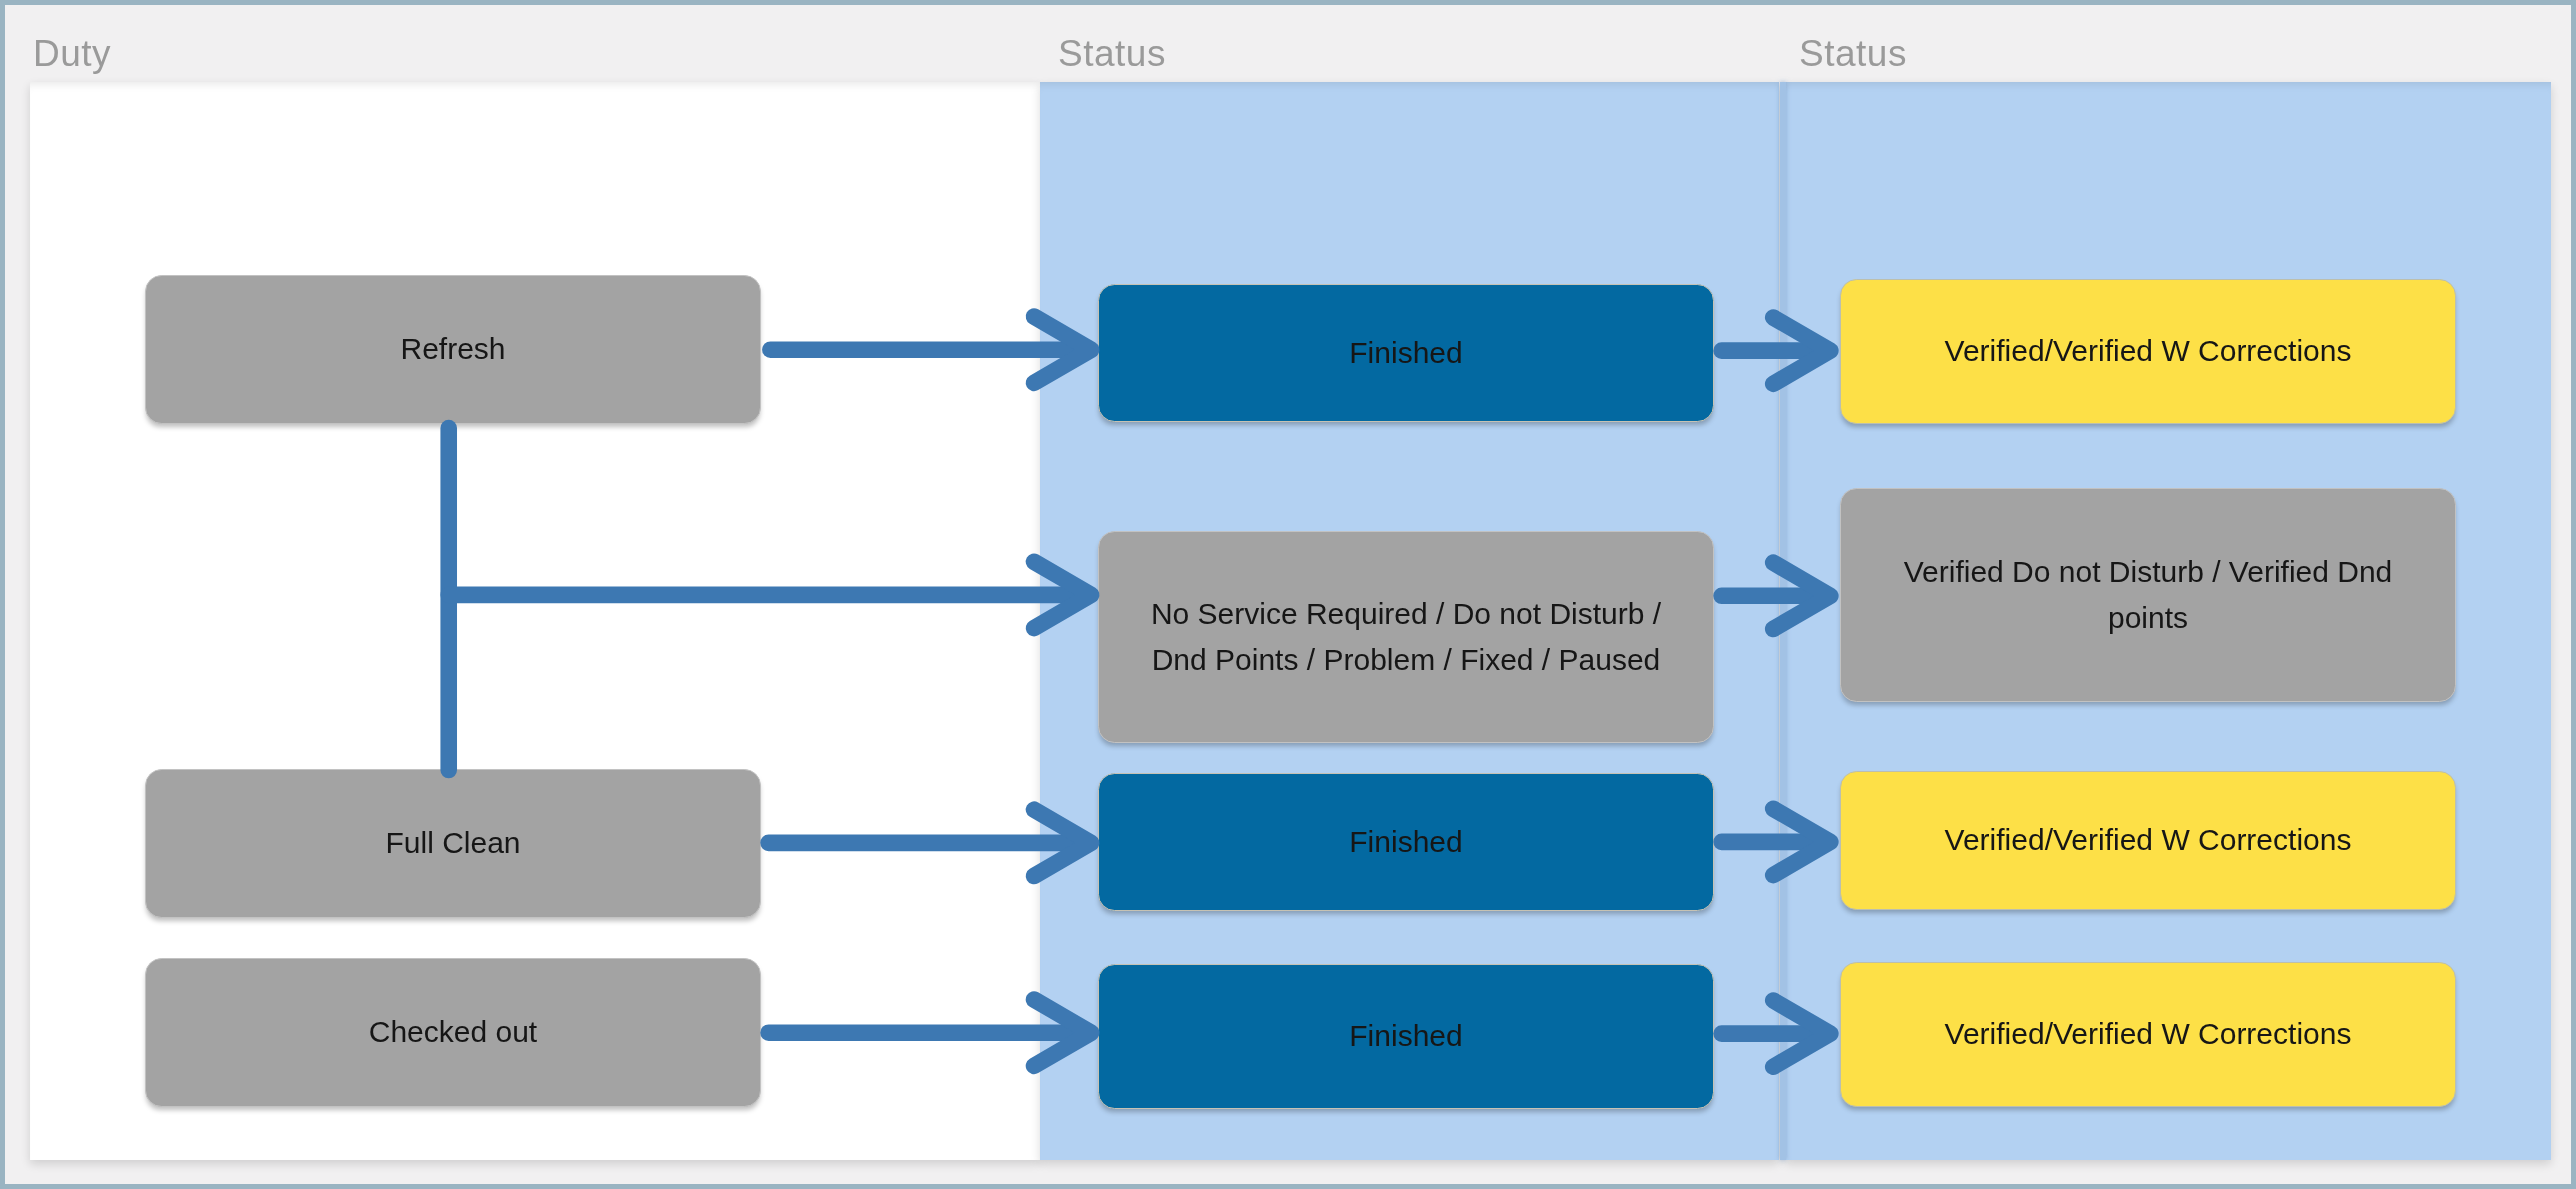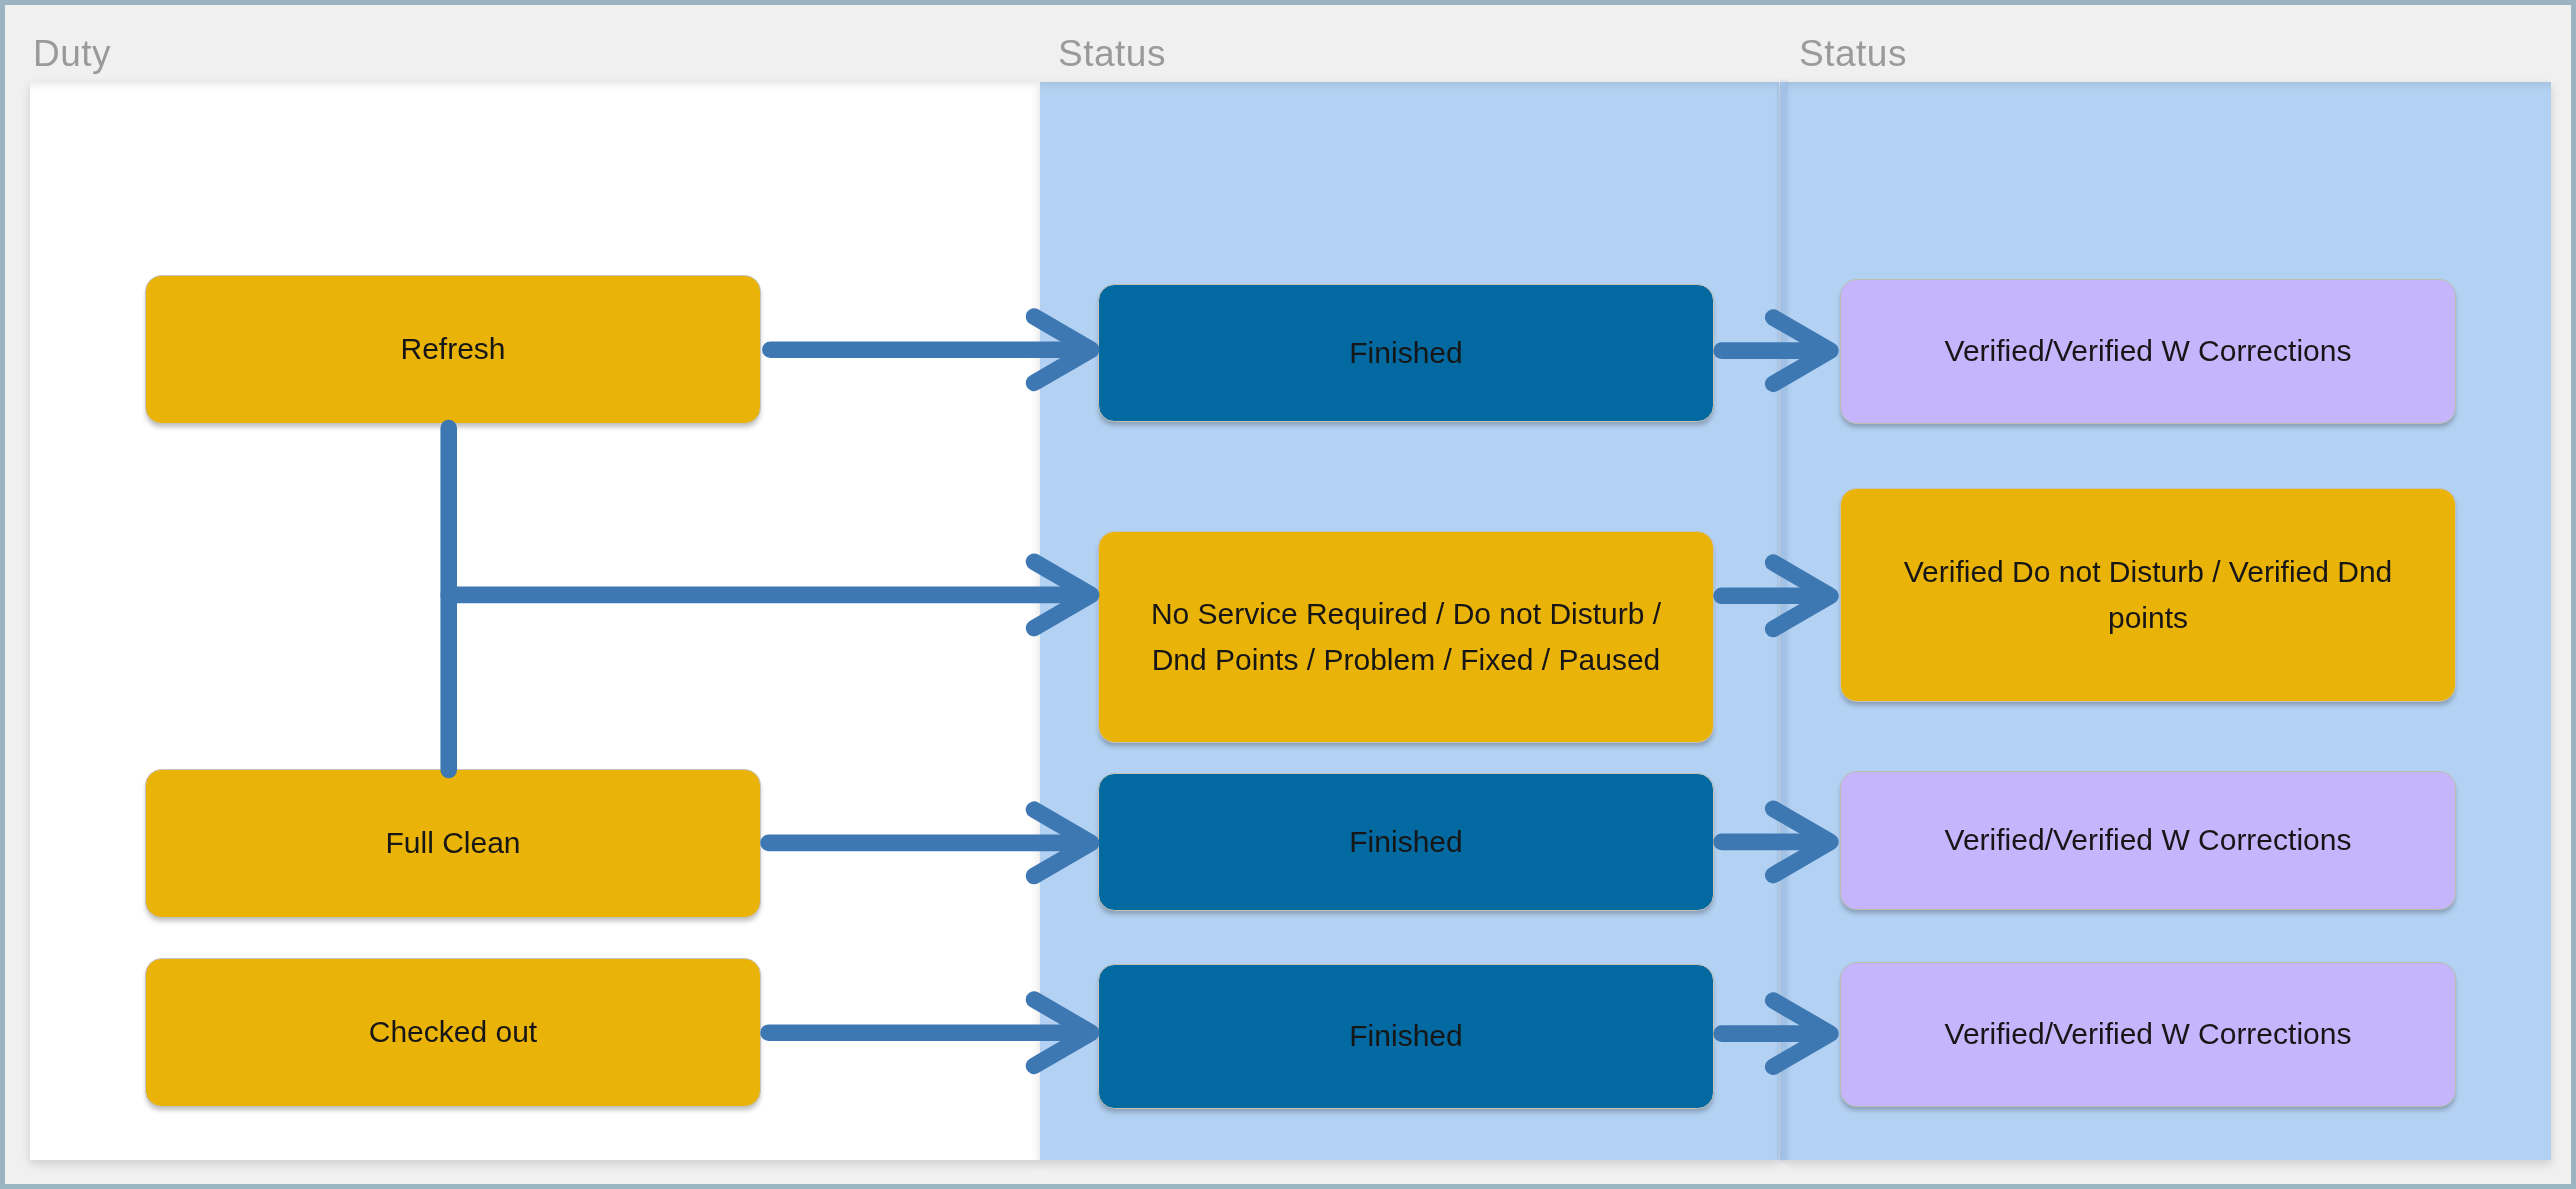--- a/index.html
+++ b/index.html
@@ -52,23 +52,23 @@
     box-shadow: 0 4.6px 5.5px -1.8px rgba(0,0,0,0.25);
     display: flex;
     align-items: center;
     justify-content: center;
     text-align: center;
     font-size: 30px;
     line-height: 1.55;
     color: #161616;
     padding: 0 39px;
   }
-  .node-white  { background: #eab308; }
+  .node-white  { background: #a3a3a3; }
   .node-yellow { background: #0369a1; border-color: #c6c2b4; }
-  .node-green  { background: #c4b5fd; border-color: #bcbfae; }
+  .node-green  { background: #fde047; border-color: #bcbfae; }
 
   #node-refresh              { left: 140px;  top: 270px;  width: 616px; height: 149px; }
   #node-full-clean           { left: 140px;  top: 764px;  width: 616px; height: 149px; }
   #node-checked-out          { left: 140px;  top: 953px; width: 616px; height: 149px; }
   #node-finished-refresh     { left: 1093px; top: 279px;  width: 616px; height: 138px; }
   #node-no-service           { left: 1093px; top: 486px;  width: 616px; height: 212px; margin-top: 40px; }
   #node-finished-full-clean  { left: 1093px; top: 768px;  width: 616px; height: 138px; }
   #node-finished-checked-out { left: 1093px; top: 959px; width: 616px; height: 145px; }
   #node-verified-refresh     { left: 1835px; top: 274px;  width: 616px; height: 145px; }
   #node-verified-dnd         { left: 1835px; top: 483px;  width: 616px; height: 214px; }

